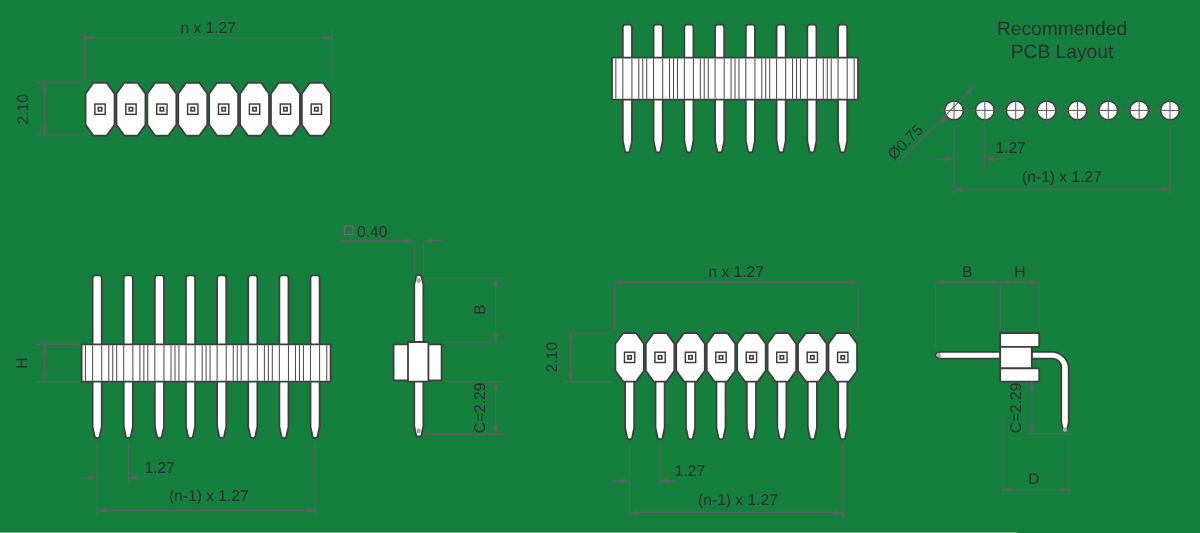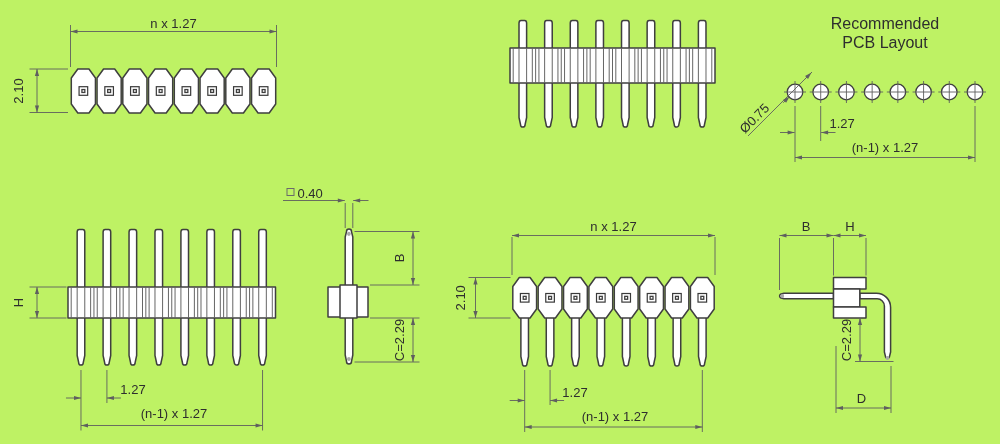--- a/index.html
+++ b/index.html
@@ -1,16 +1,16 @@
 <!DOCTYPE html>
 <html><head>
 <meta charset="utf-8">
 <style>
   html,body{margin:0;padding:0;background:#ffffff;}
-  .stage{width:1000px;height:444px;position:relative;background:#bef264;overflow:hidden;}
+  .stage{width:1000px;height:444px;position:relative;background:#15803d;overflow:hidden;}
   svg{display:block;}
   .objf{stroke:#3f3f3f;stroke-width:1.5;fill:#ffffff;stroke-linejoin:round;}
   .thin{stroke:#4a4a4a;stroke-width:0.85;fill:none;}
   .dim{stroke:#5f5f5f;stroke-width:0.9;fill:none;}
   .dimrect{stroke:#6a6a6a;stroke-width:1;fill:none;}
   .hole{stroke:#3f3f3f;stroke-width:1.3;fill:#ffffff;}
   .sqo{stroke:#3a3a3a;stroke-width:1.2;fill:#ffffff;}
   .sqi{fill:#3f3f3f;}
   .sqw{fill:#ffffff;}
   .nub{fill:#a8a8a8;stroke:none;}

